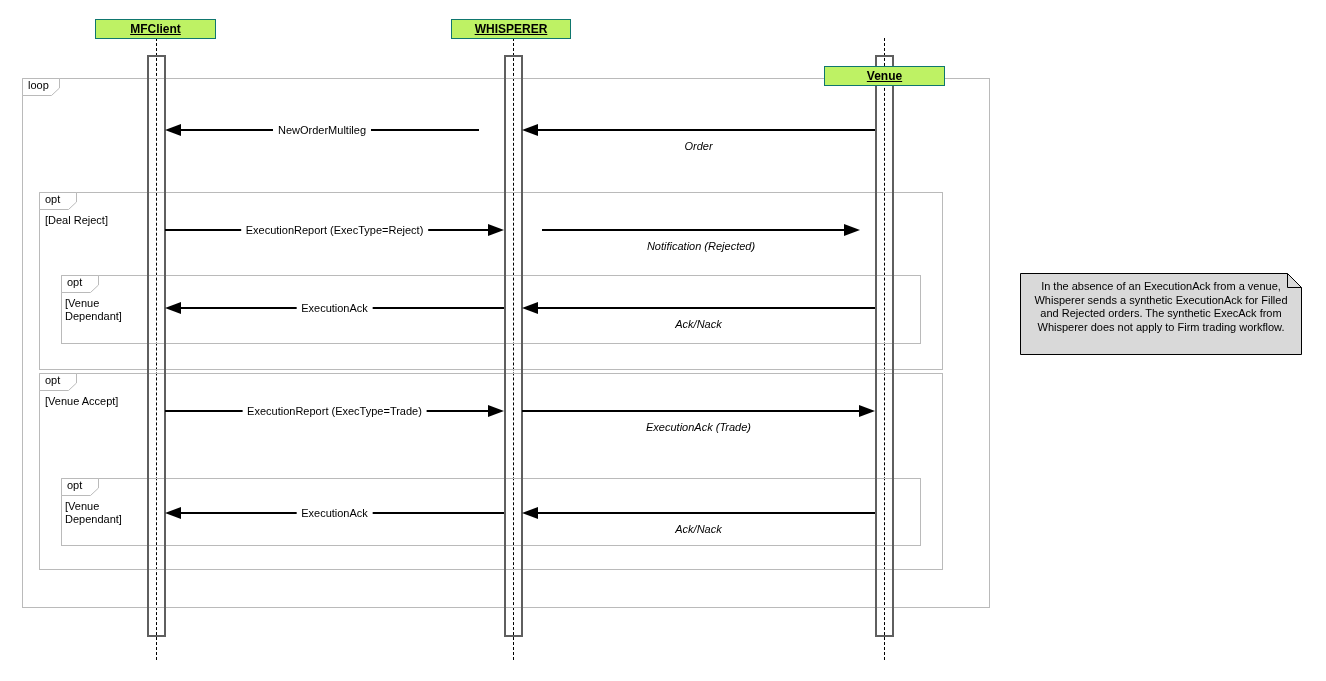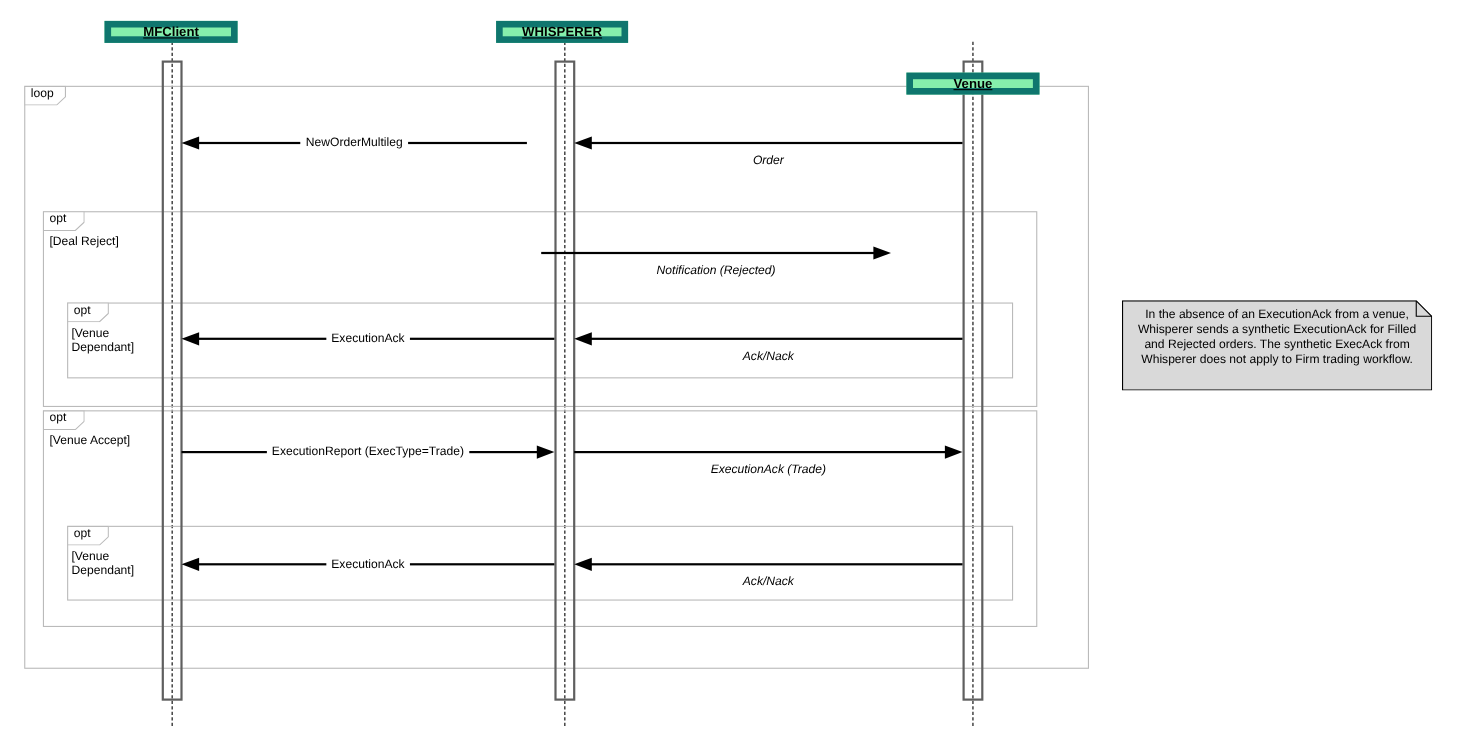--- a/index.html
+++ b/index.html
@@ -20,22 +20,22 @@
     height: 622px;
     width: 0;
     border-left: 1px dashed #000000;
   }
 
   
   .actor-box {
     position: absolute;
     top: 19px;
     height: 20px;
-    background: #86efac;
-    border: 6px solid #0f766e;
+    background: #bef264;
+    border: 1px solid #0f766e;
     display: flex;
     align-items: center;
     justify-content: center;
     font-size: 12px;
     font-weight: bold;
     text-decoration: underline;
     color: #000000;
     z-index: 6;
   }
 
@@ -218,21 +218,26 @@
     <div class="line"></div>
     <div class="head"></div>
     <span class="msg-label">NewOrderMultileg</span>
   </div>
   <div class="message dir-left" style="left:522px;top:122px;width:353px;">
     <div class="line"></div>
     <div class="head"></div>
     <span class="msg-label italic">Order</span>
   </div>
 
-  <div class="message dir-right" style="left:492px;top:222px;width:318px;">
+  <div class="message dir-right" style="left:165px;top:222px;width:339px;">
+    <div class="line"></div>
+    <div class="head"></div>
+    <span class="msg-label">ExecutionReport (ExecType=Reject)</span>
+  </div>
+  <div class="message dir-right" style="left:542px;top:222px;width:318px;">
     <div class="line"></div>
     <div class="head"></div>
     <span class="msg-label italic">Notification (Rejected)</span>
   </div>
 
   <div class="message dir-left" style="left:165px;top:300px;width:339px;">
     <div class="line"></div>
     <div class="head"></div>
     <span class="msg-label">ExecutionAck</span>
   </div>

